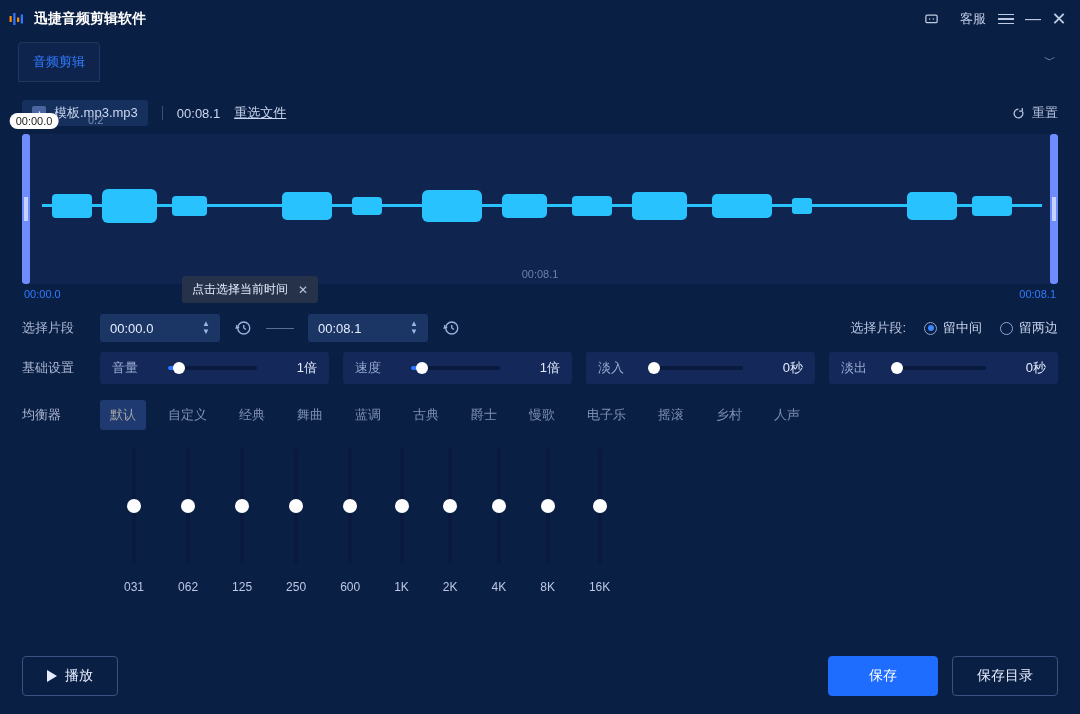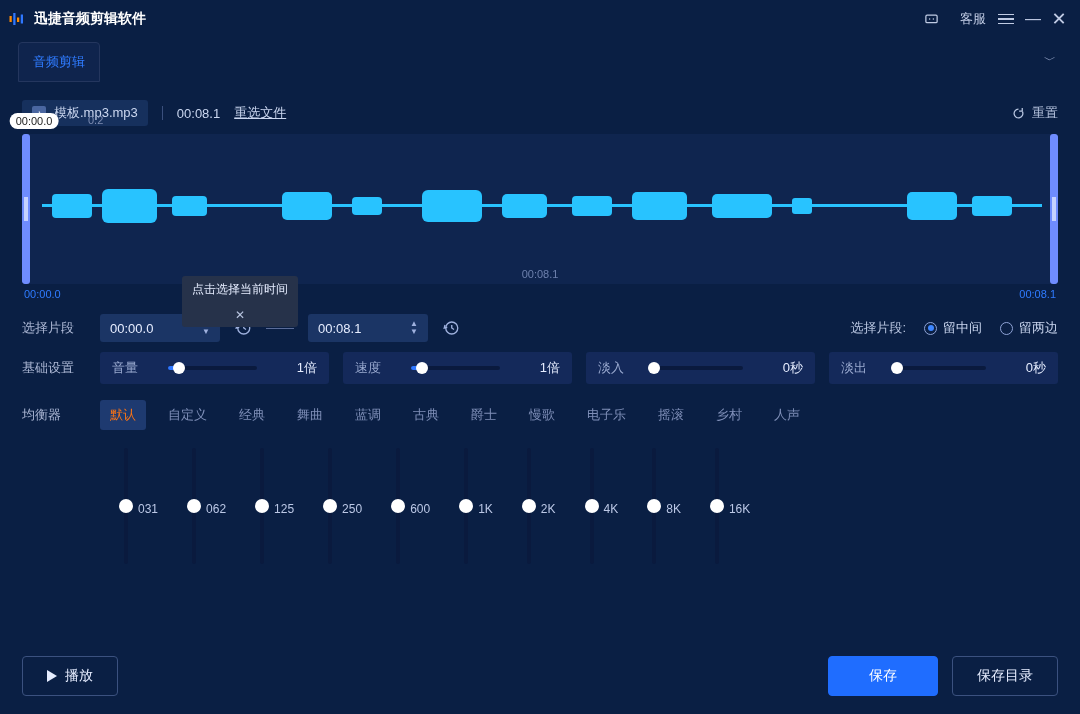--- a/index.html
+++ b/index.html
@@ -65,23 +65,23 @@
 .slider-val { color:#e6edff; min-width:32px; text-align:right; }
 
 
 .tooltip-bubble { position:absolute; background:#26324a; color:#e6edff; font-size:12px; padding:5px 10px; border-radius:3px; display:flex; align-items:center; gap:10px; }
 .tooltip-close { cursor:pointer; color:#b8c5e0; font-size:12px; }
 
 
 .eq-block { padding:16px 22px 0; display:flex; gap:14px; }
 .eq-presets { display:flex; gap:12px; flex-wrap:wrap; margin-bottom:10px; }
 .eq-preset { color:#7f8fb8; padding:6px 10px; border-radius:3px; cursor:pointer; font-size:13px;}
-.eq-preset.active { background:#1e3a70; color:#f97316; }
+.eq-preset.active { background:#1e3a70; color:#a3a3a3; }
 .eq-sliders { display:flex; gap:34px; padding-left:24px; padding-top:8px;}
-.eq-col { display:flex; flex-direction:row; align-items:center; gap:10px; }
+.eq-col { display:flex; flex-direction:column; align-items:center; gap:10px; }
 .vslider { width:4px; height:116px; background:#0a1a3e; border-radius:2px; position:relative; }
 .vslider .vknob { position:absolute; left:50%; top:50%; width:14px; height:14px; background:#fff; border-radius:50%; transform:translate(-50%,-50%); }
 .eq-lab { color:#bcc8e6; font-size:12px; margin-top:6px;}
 .eq-right { flex:1; }
 
 
 .bottombar { position:absolute; left:0; right:0; bottom:0; padding:14px 22px 18px; display:flex; align-items:center; gap:14px; }
 .btn { border-radius:4px; padding:10px 24px; cursor:pointer; font-size:14px; display:flex; align-items:center; gap:8px; }
 .btn-ghost { border:1px solid #3b517f; color:#e6edff; background:transparent; }
 .btn-outline { border:1px solid #3b517f; color:#e6edff; background:transparent; }
@@ -170,21 +170,21 @@
     <div class="sel-handle sel-right"></div>
     <div class="wave-mid-label">00:08.1</div>
   </div>
   <div class="wave-footer">
     <span>00:00.0</span>
     <span>00:08.1</span>
   </div>
 </div>
 
 <div class="ctrl-block" style="position:relative;">
-  <div class="tooltip-bubble" style="left:182px; top:-28px;flex-direction:column;">
+  <div class="tooltip-bubble" style="left:182px; top:-28px;">
     <span>点击选择当前时间</span>
     <span class="tooltip-close">✕</span>
   </div>
   <div class="ctrl-label">选择片段</div>
   <div class="time-input">
     <span>00:00.0</span>
     <div class="spin">
         <span>▲</span>
         <span>▼</span>
       </div>

